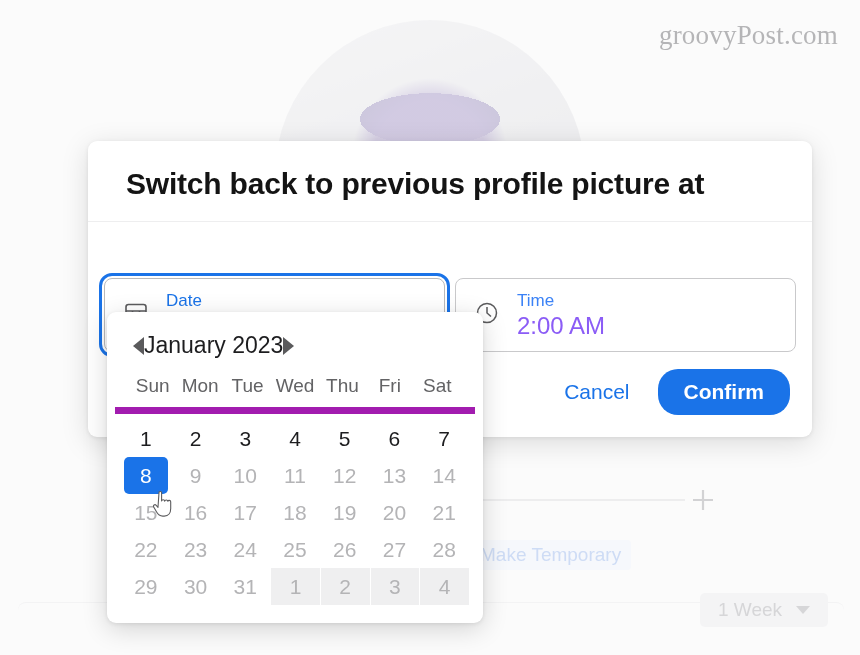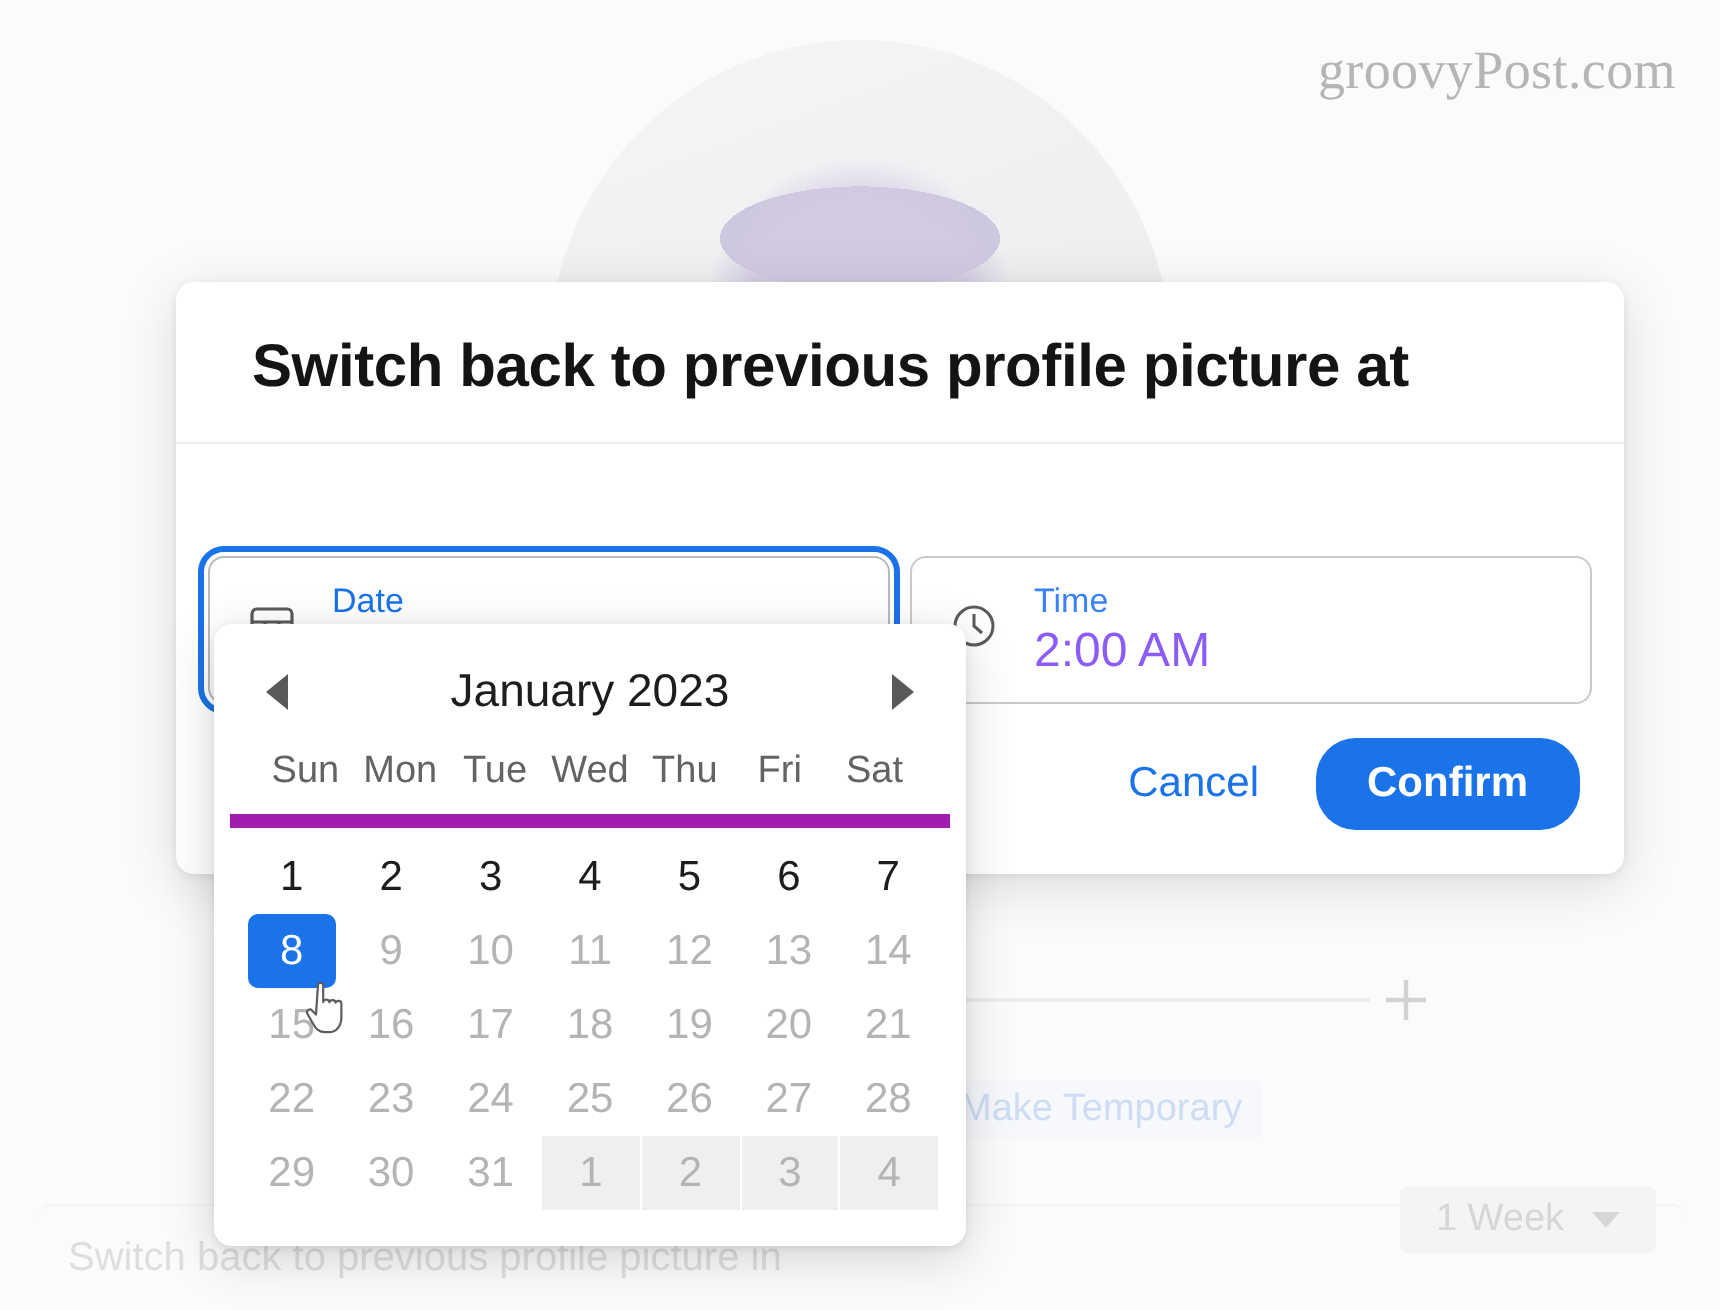--- a/index.html
+++ b/index.html
@@ -220,21 +220,20 @@
     width: 376px;
     background: #ffffff;
     border-radius: 9px;
     box-shadow: 0 6px 26px rgba(0,0,0,0.16), 0 1px 4px rgba(0,0,0,0.09);
     padding: 14px 0 18px 0;
     box-sizing: border-box;
   }
   #cal-header {
     display: flex;
     align-items: center;
-    justify-content: space-between;
     padding: 6px 26px 2px 26px;
   }
   .cal-arrow {
     width: 0; height: 0;
     cursor: pointer;
     flex: none;
   }
   .cal-arrow.prev {
     border-top: 9px solid transparent;
     border-bottom: 9px solid transparent;
@@ -317,21 +316,20 @@
   <div id="bg-plus">
     <svg width="26" height="26" viewBox="0 0 26 26">
       <path d="M13 3 L13 23 M3 13 L23 13" stroke="currentColor" stroke-width="2.2" fill="none"></path>
     </svg>
   </div>
 
   <div id="bg-make-temporary">Make Temporary</div>
 
   <div id="bg-bottom-bar"></div>
 
-  <div id="bg-bottom-label">Switch back to previous profile picture in</div>
 
   <div id="bg-week-dropdown">
     <span>1 Week</span>
     <span class="caret"></span>
   </div>
 
 </div>
 
 <div id="watermark">groovyPost.com</div>
 

